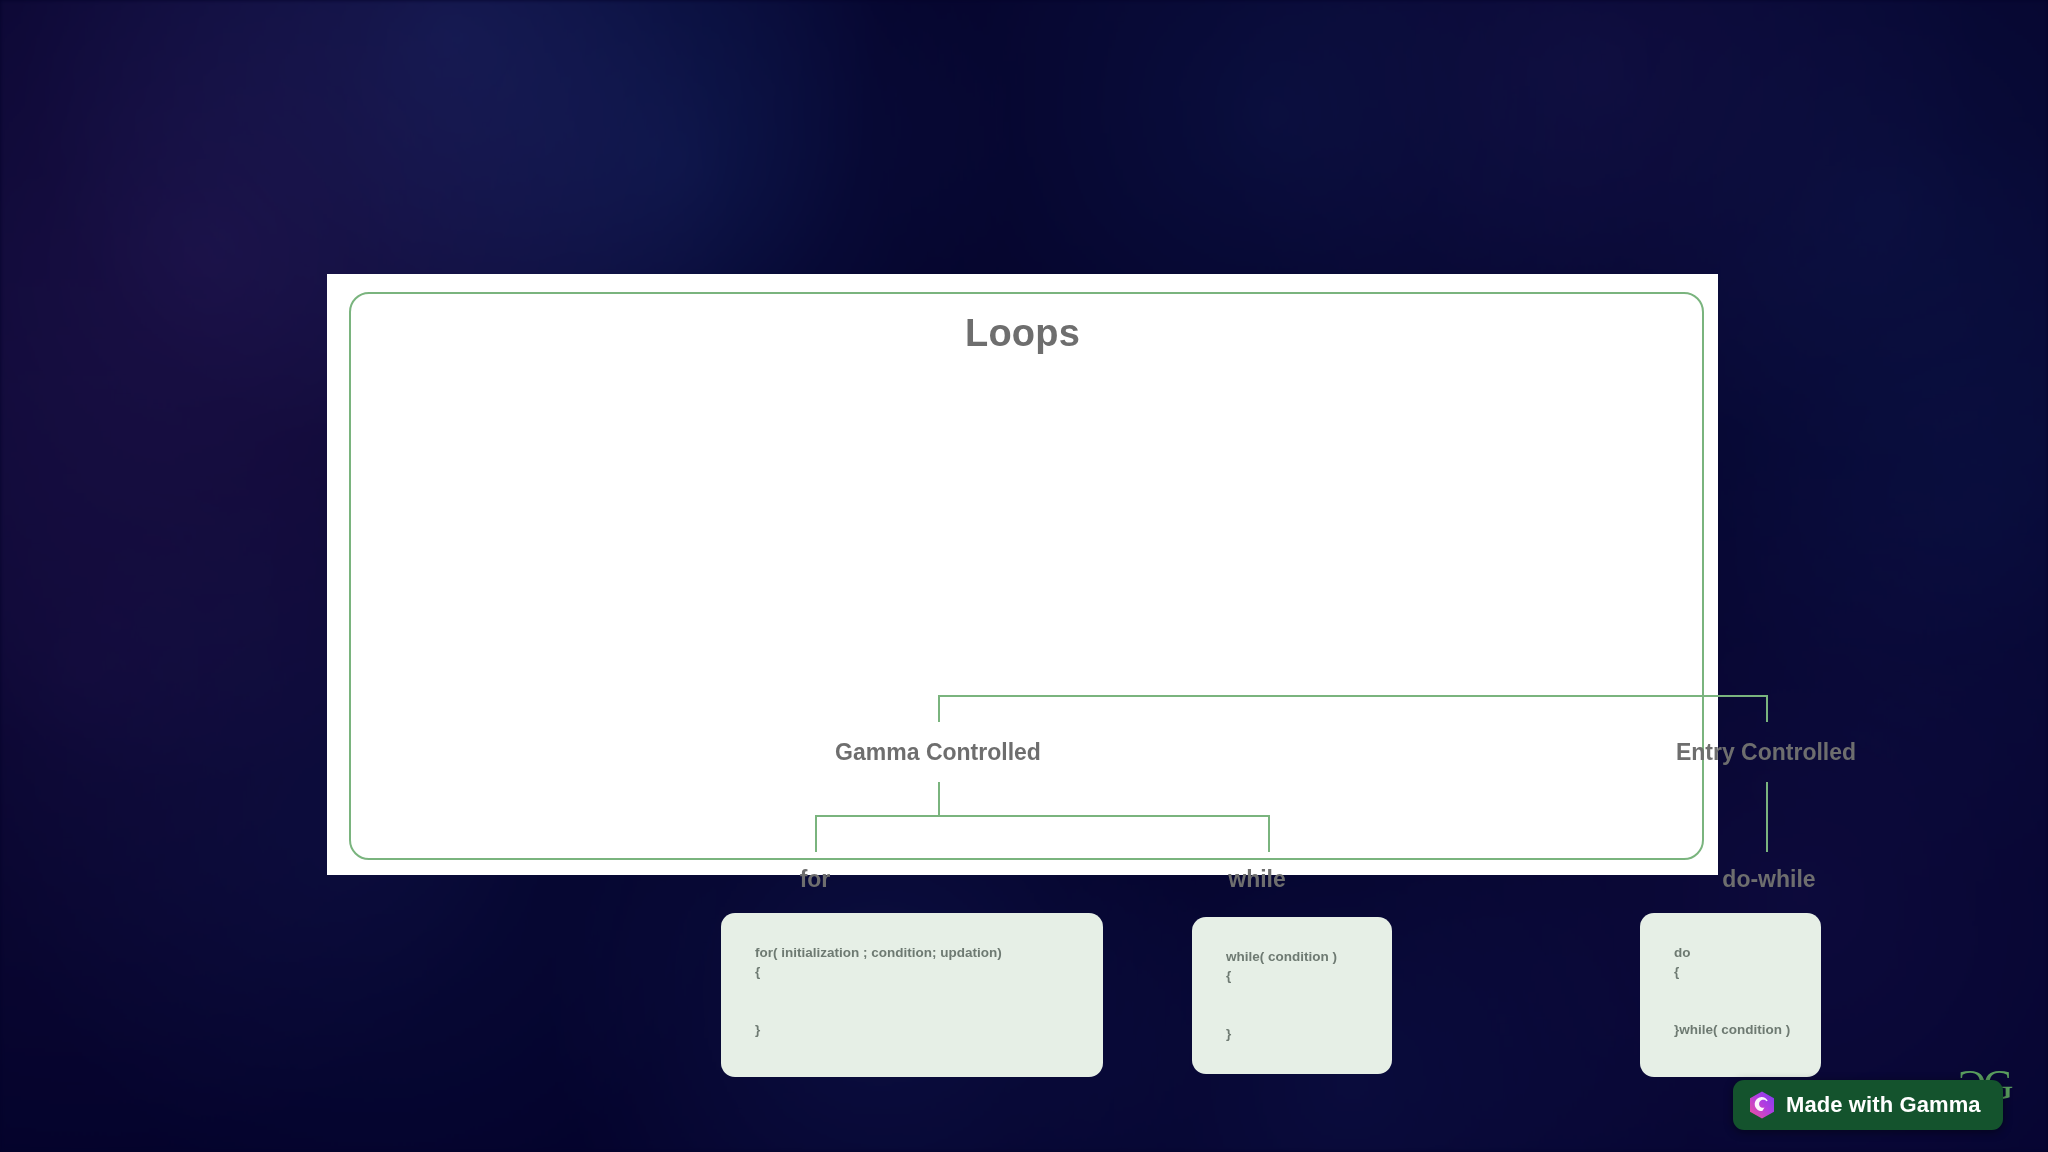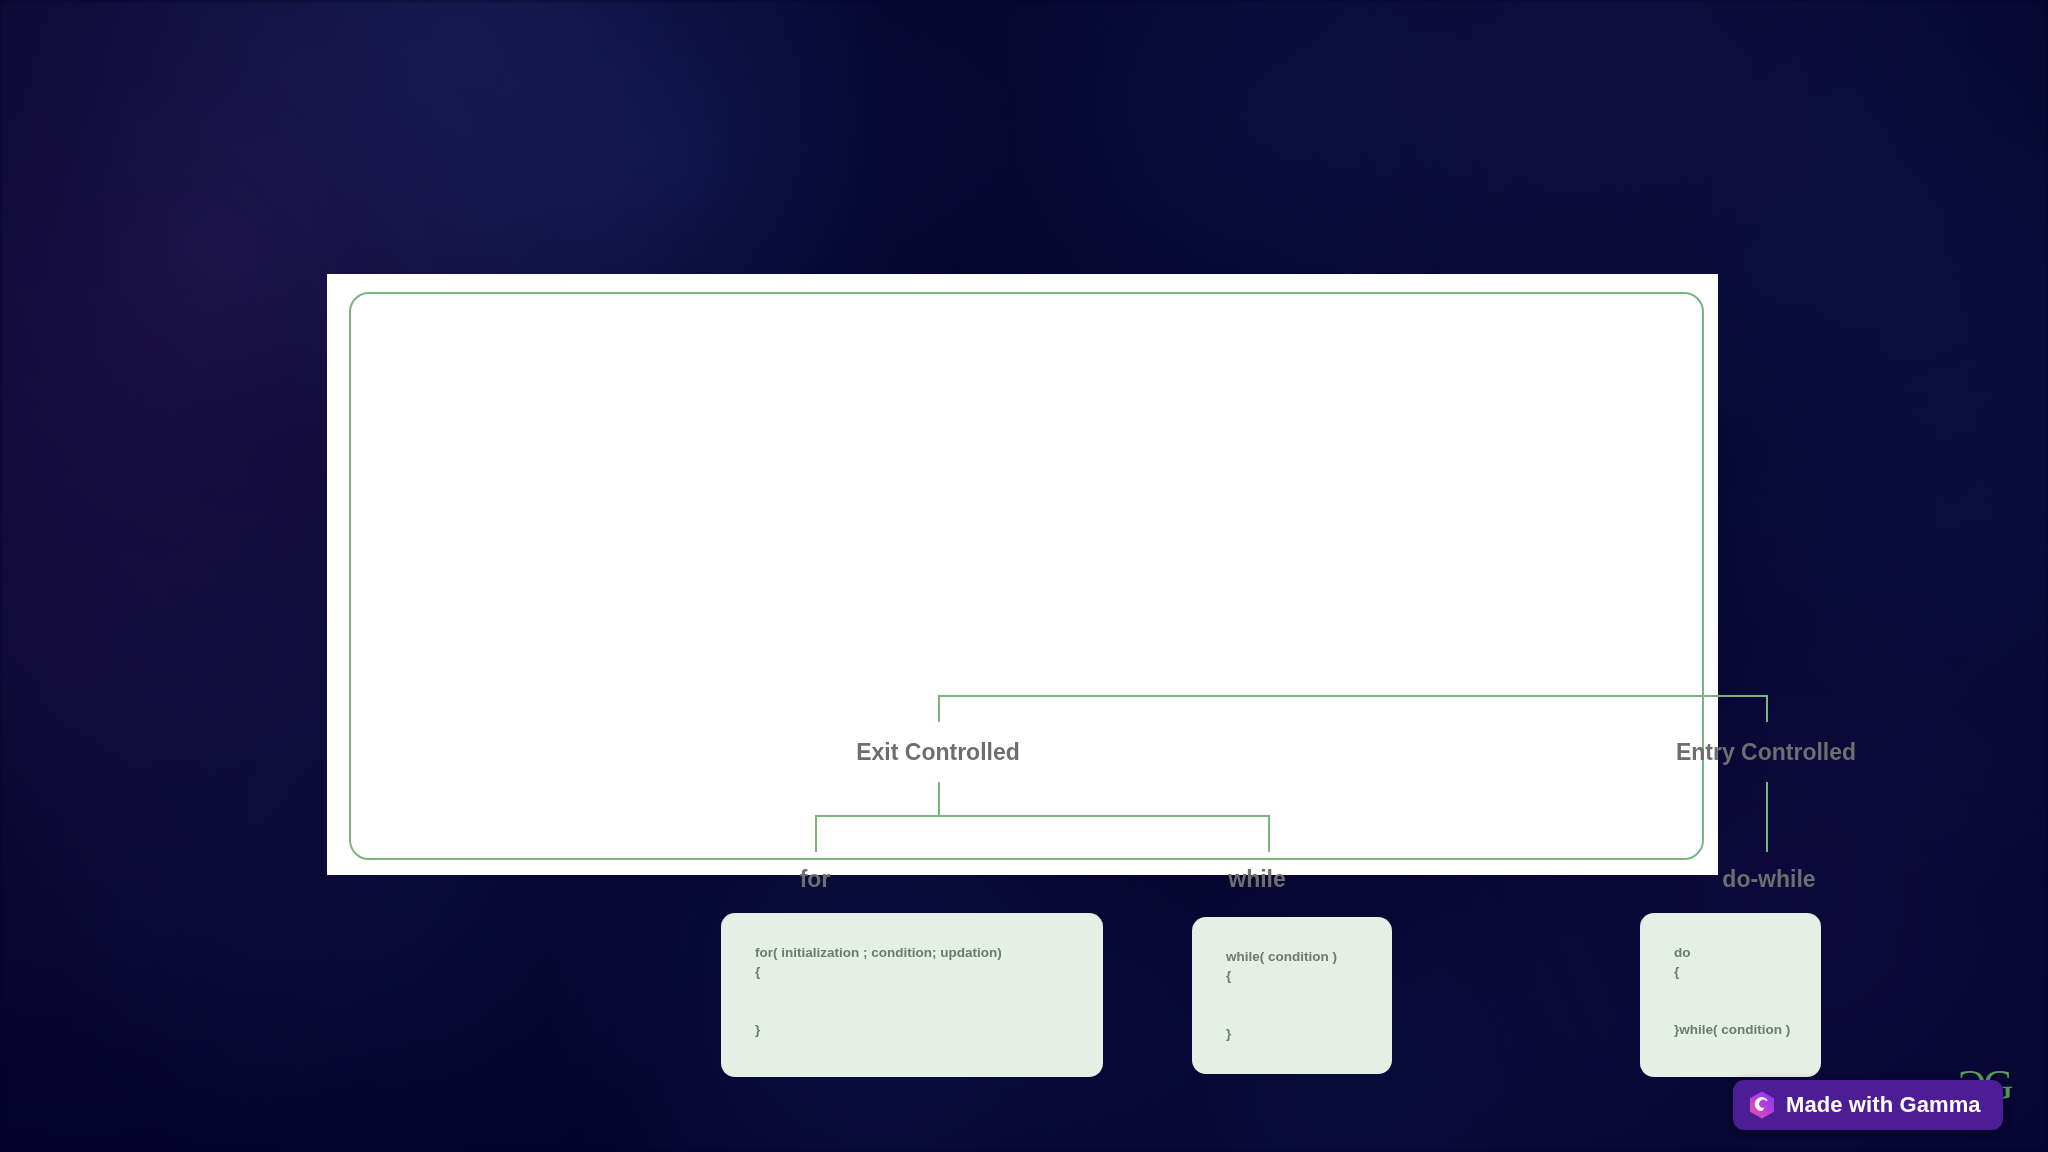--- a/index.html
+++ b/index.html
@@ -136,21 +136,21 @@
   #gfg-g1 { display: inline-block; transform: scaleX(-1); }
   #gfg-g2 { display: inline-block; margin-left: -3px; }
 
   
   #gamma-badge {
     position: absolute;
     left: 1733px;
     top: 1080px;
     height: 50px;
     padding: 0 22px 0 16px;
-    background: #4c1d95;
+    background: #14532d;
     border-radius: 11px;
     display: flex;
     align-items: center;
     gap: 11px;
     box-shadow: 0 2px 10px rgba(0,0,0,.45);
   }
   #gamma-icon { width: 26px; height: 28px; flex: 0 0 auto; display: block; }
   #gamma-text {
     color: #ffffff;
     font-size: 22px;
@@ -161,33 +161,34 @@
 </style>
 </head>
 <body>
 
 <div id="backdrop"></div>
 
 <div id="slide">
 
   <div id="slide-frame"></div>
 
+  <div id="title">Loops</div>
 
   <div class="ln" id="l1-bar"></div>
   <div class="ln" id="l1-stub-l"></div>
   <div class="ln" id="l1-stub-r"></div>
 
   <div class="ln" id="l2-drop"></div>
   <div class="ln" id="l2-bar"></div>
   <div class="ln" id="l2-stub-l"></div>
   <div class="ln" id="l2-stub-r"></div>
 
   <div class="ln" id="l3-drop"></div>
 
-  <div class="node-label" id="lbl-entry">Exit Controlled</div>
+  <div class="node-label" id="lbl-entry">Gamma Controlled</div>
 
   <div class="node-label" id="lbl-exit">Entry Controlled</div>
 
   <div class="node-label" id="lbl-for">for</div>
 
   <div class="node-label" id="lbl-while">while</div>
 
   <div class="node-label" id="lbl-dowhile">do-while</div>
 
   <div class="code-box" id="code-for">for( initialization ; condition; updation)

